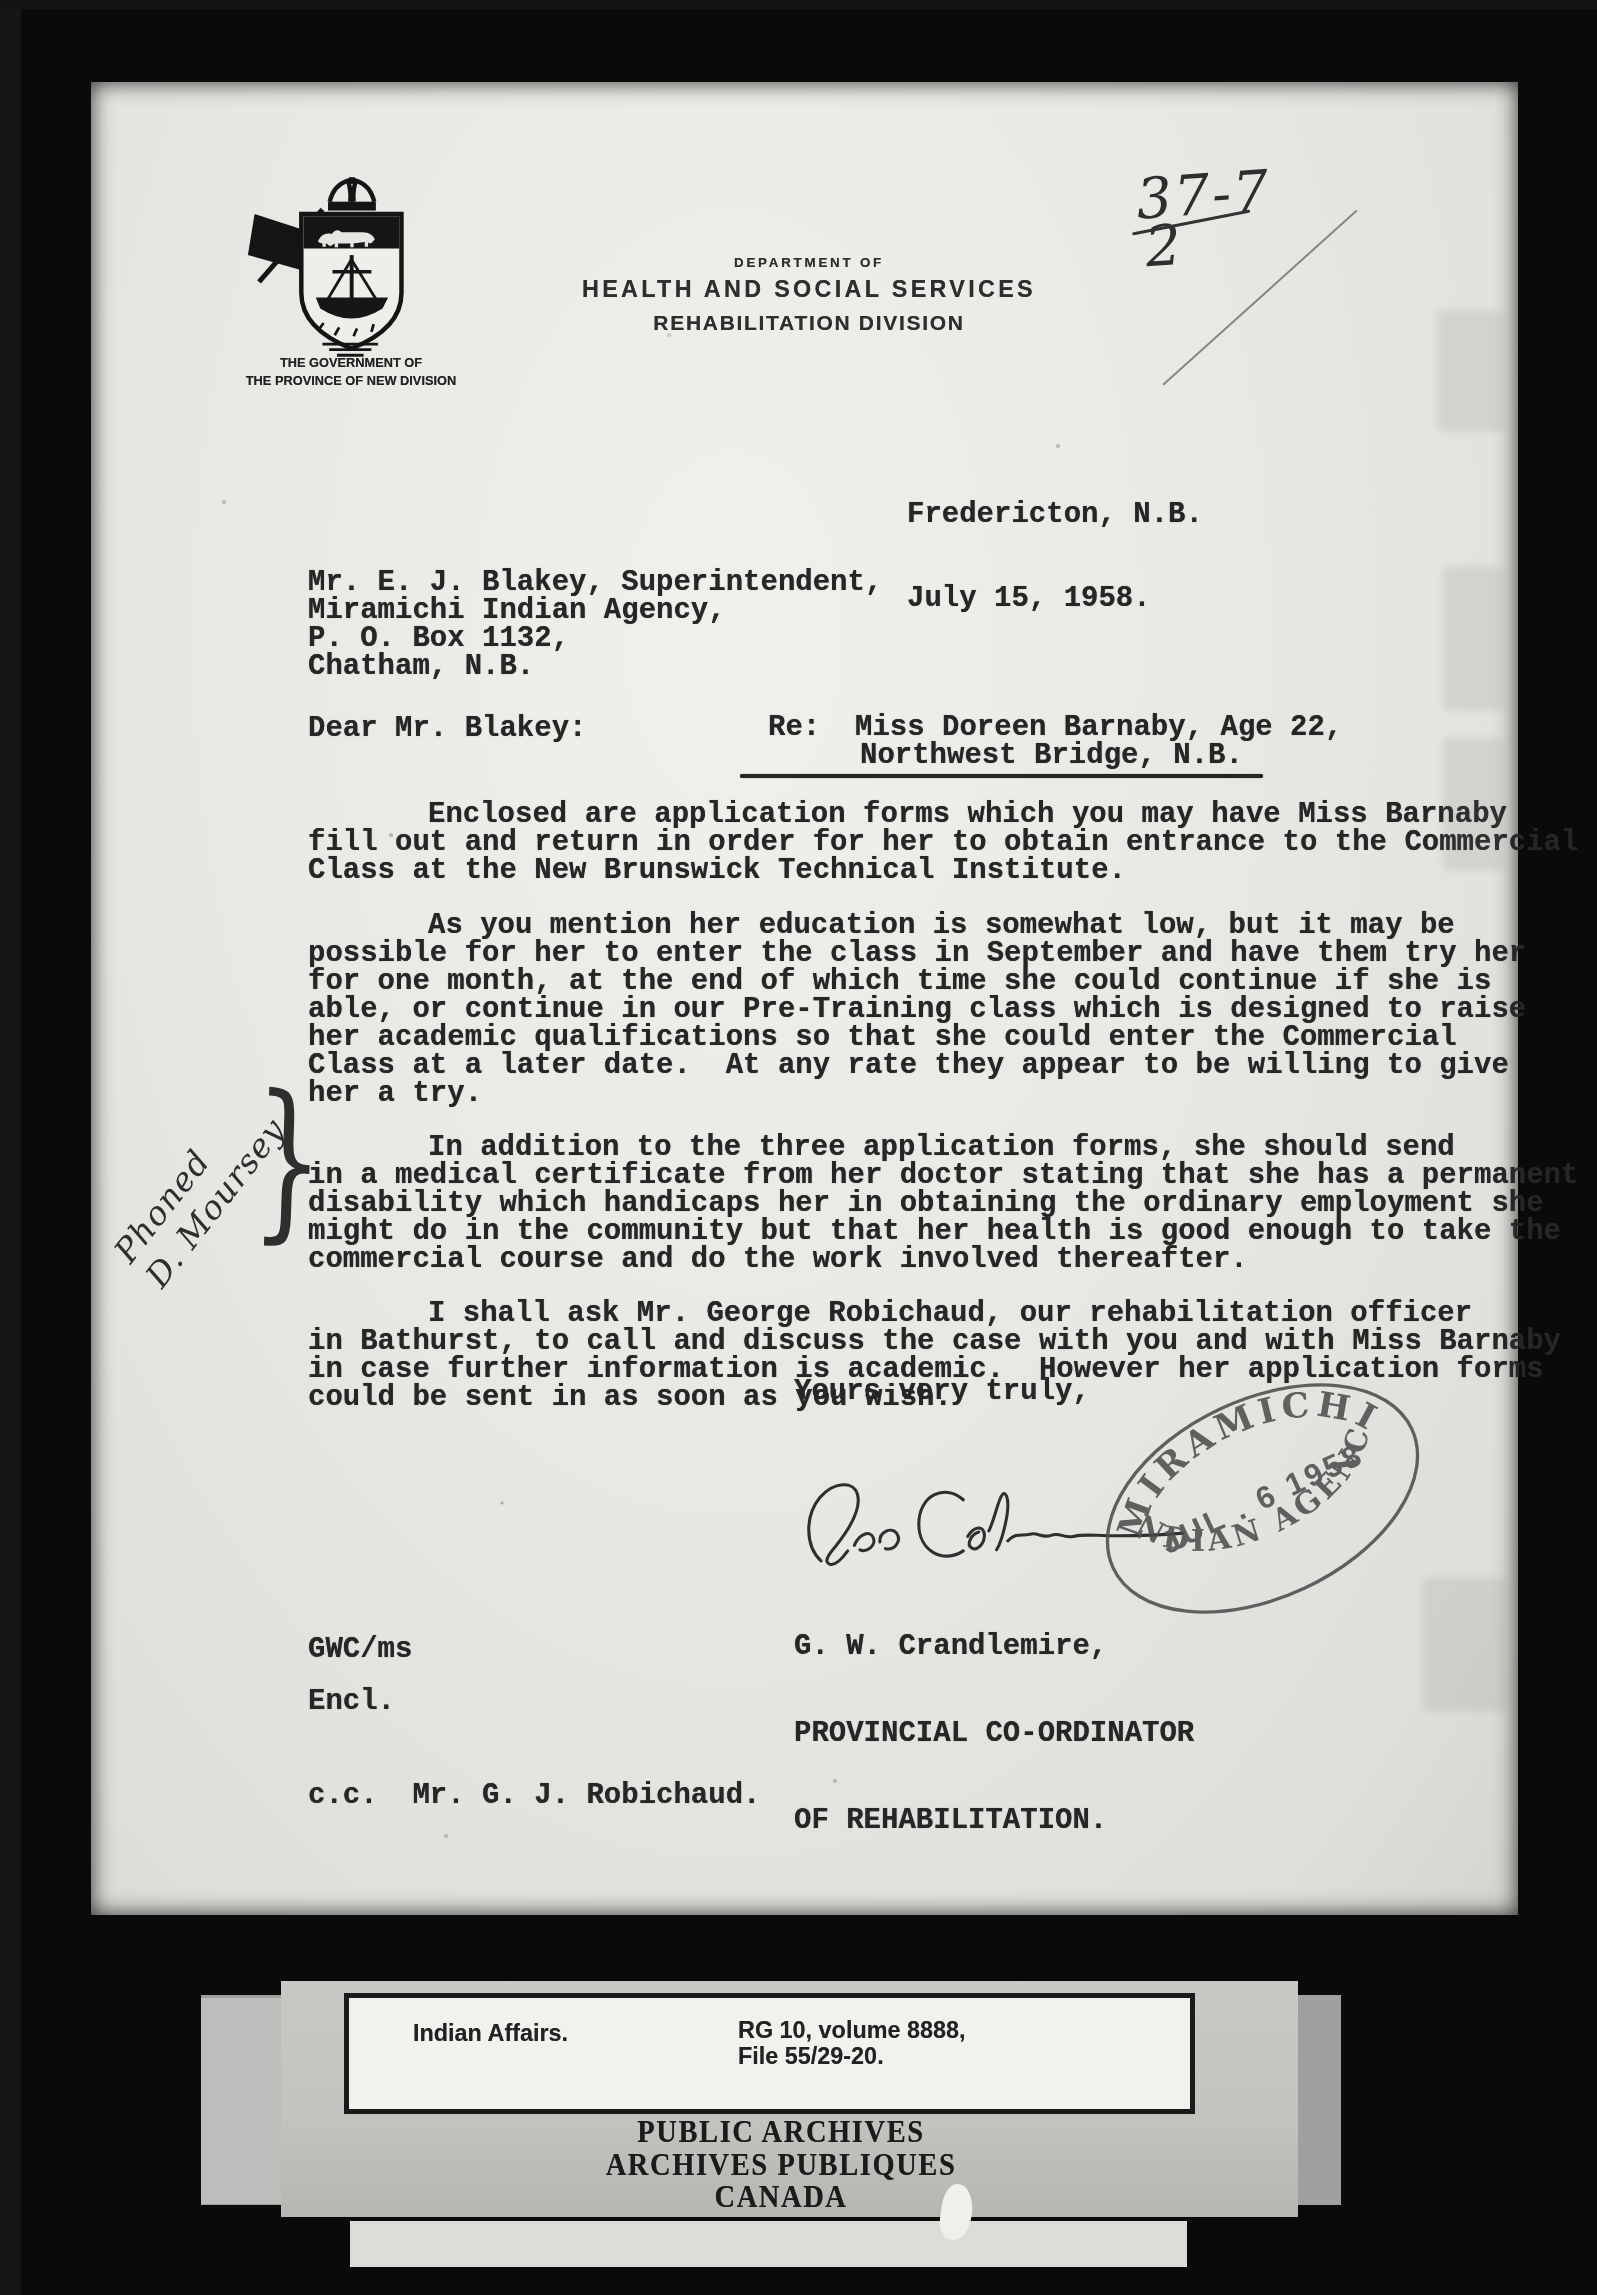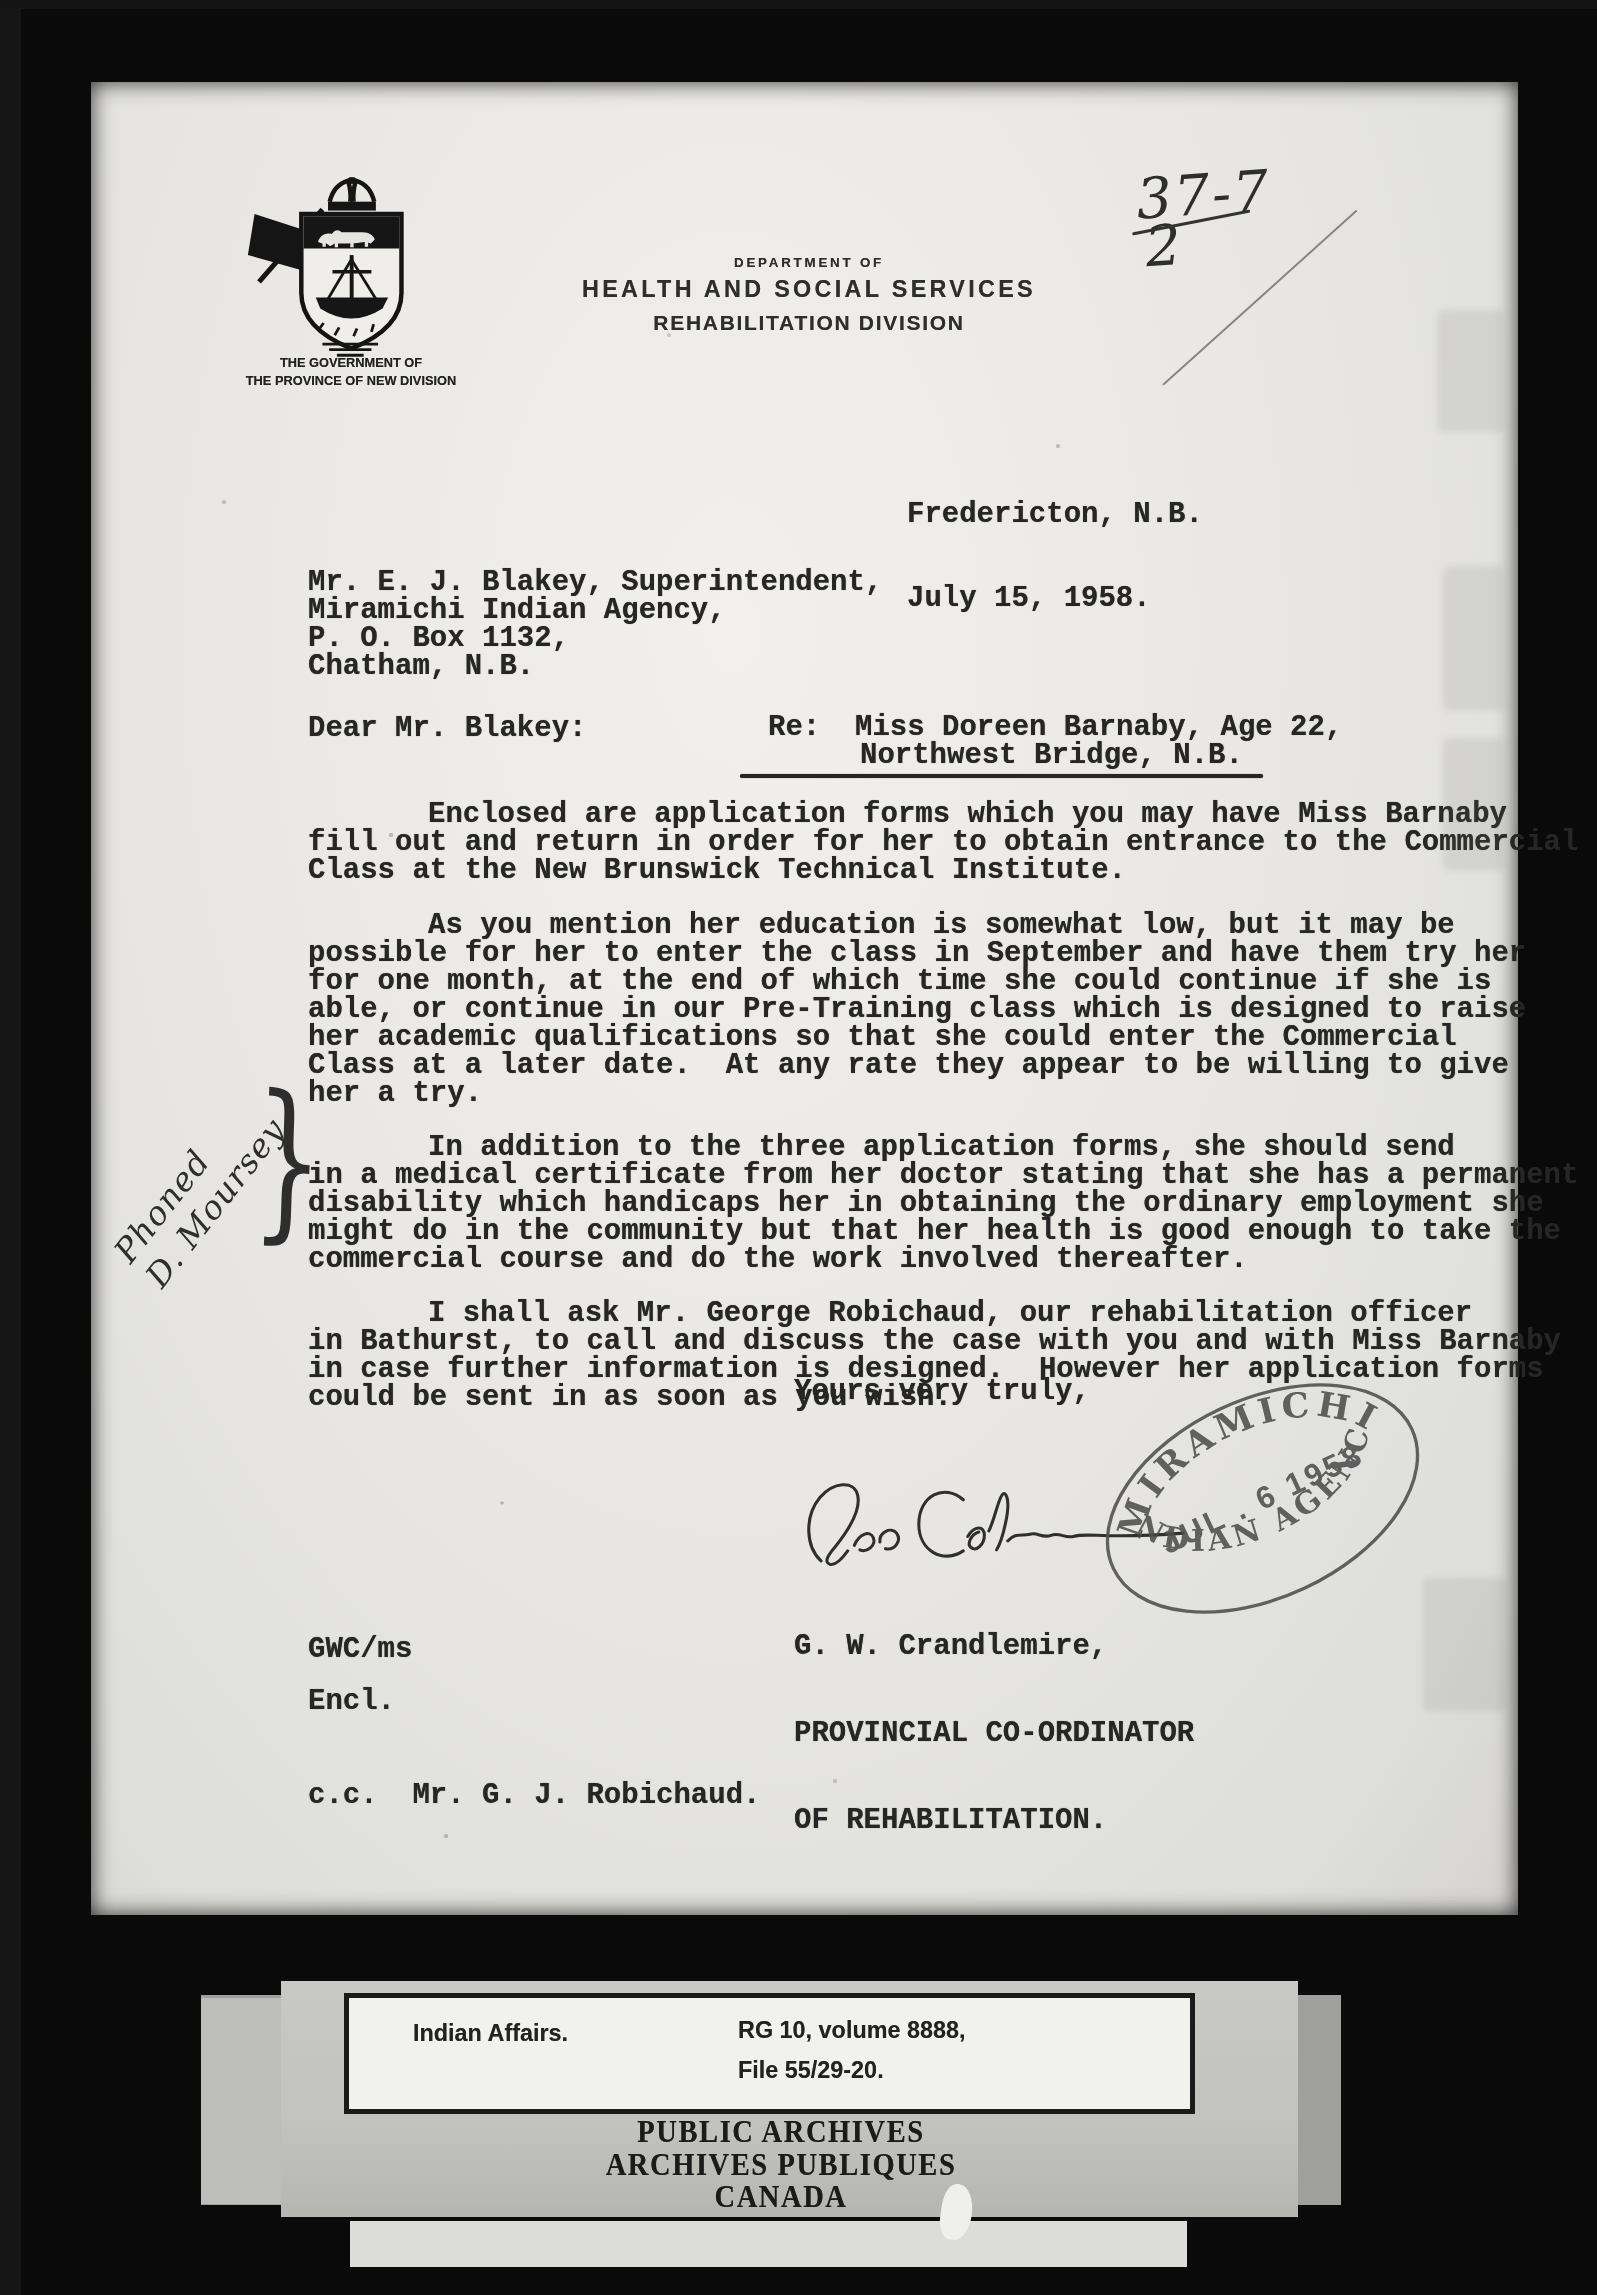--- a/index.html
+++ b/index.html
@@ -152,21 +152,21 @@
   <div class="tw" style="left:217px;top:487px;line-height:28px;"><div class="tline">Mr. E. J. Blakey, Superintendent,</div><div class="tline">Miramichi Indian Agency,</div><div class="tline">P. O. Box 1132,</div><div class="tline">Chatham, N.B.</div></div>
 
   <div class="tw" style="left:217px;top:633px;">Dear Mr. Blakey:</div>
   <div class="tw" style="left:677px;top:632px;">Re:  Miss Doreen Barnaby, Age 22,</div>
   <div class="tw" style="left:769px;top:660px;">Northwest Bridge, N.B.</div>
   <div class="re-underline"></div>
 
   <div class="tw para" style="left:217px;top:719px;"><div class="tline">Enclosed are application forms which you may have Miss Barnaby</div><div class="tline">fill out and return in order for her to obtain entrance to the Commercial</div><div class="tline">Class at the New Brunswick Technical Institute.</div></div>
   <div class="tw para" style="left:217px;top:830px;"><div class="tline">As you mention her education is somewhat low, but it may be</div><div class="tline">possible for her to enter the class in September and have them try her</div><div class="tline">for one month, at the end of which time she could continue if she is</div><div class="tline">able, or continue in our Pre-Training class which is designed to raise</div><div class="tline">her academic qualifications so that she could enter the Commercial</div><div class="tline">Class at a later date.  At any rate they appear to be willing to give</div><div class="tline">her a try.</div></div>
   <div class="tw para" style="left:217px;top:1052px;"><div class="tline">In addition to the three application forms, she should send</div><div class="tline">in a medical certificate from her doctor stating that she has a permanent</div><div class="tline">disability which handicaps her in obtaining the ordinary employment she</div><div class="tline">might do in the community but that her health is good enough to take the</div><div class="tline">commercial course and do the work involved thereafter.</div></div>
-  <div class="tw para" style="left:217px;top:1218px;"><div class="tline">I shall ask Mr. George Robichaud, our rehabilitation officer</div><div class="tline">in Bathurst, to call and discuss the case with you and with Miss Barnaby</div><div class="tline">in case further information is designed.  However her application forms</div><div class="tline">could be sent in as soon as you wish.</div></div>
+  <div class="tw para" style="left:217px;top:1218px;"><div class="tline">I shall ask Mr. George Robichaud, our rehabilitation officer</div><div class="tline">in Bathurst, to call and discuss the case with you and with Miss Barnaby</div><div class="tline">in case further information is academic.  However her application forms</div><div class="tline">could be sent in as soon as you wish.</div></div>
 
   <div class="hand margin-note abs">
     <div>Phoned</div>
     <div>D. Moursey</div>
   </div>
   <div class="hand margin-brace abs">}</div>
 
   <div class="tw" style="left:703px;top:1296px;">Yours very truly,</div>
 
   <svg class="sig-svg" width="389" height="128" viewBox="0 0 700 230">
@@ -214,21 +214,21 @@
   <div class="abs specks"></div>
 </div>
 
 <div class="abs folder"></div>
 <div class="abs folder-tab-left"></div>
 <div class="abs archive-card"></div>
 
 <div class="abs label-box">
   <div class="abs label-font" style="left:64px;top:22px;">Indian Affairs.</div>
   <div class="abs label-font" style="left:389px;top:19px;">RG 10, volume 8888,</div>
-  <div class="abs label-font" style="left:389px;top:59px;">File 55/29-20.</div>
+  <div class="abs label-font" style="left:389px;top:45px;">File 55/29-20.</div>
 </div>
 
 <div class="abs org-line" style="left:781px;top:2116px;">PUBLIC ARCHIVES</div>
 <div class="abs org-line" style="left:781px;top:2149px;">ARCHIVES PUBLIQUES</div>
 <div class="abs org-line" style="left:781px;top:2181px;">CANADA</div>
 
 <div class="abs archive-strip"></div>
 <div class="abs tear-blob"></div>
 
 

